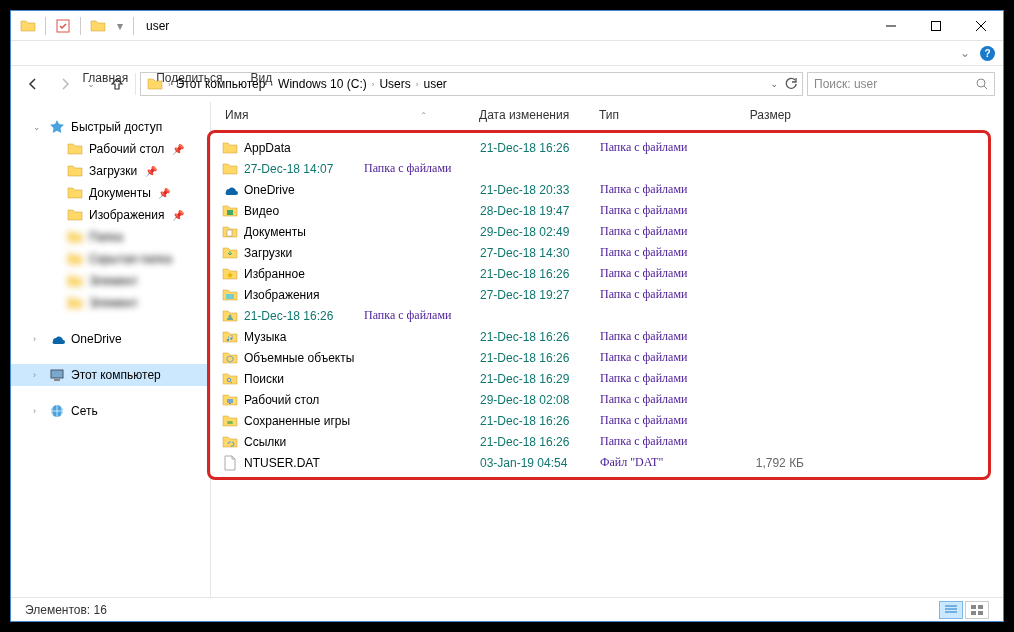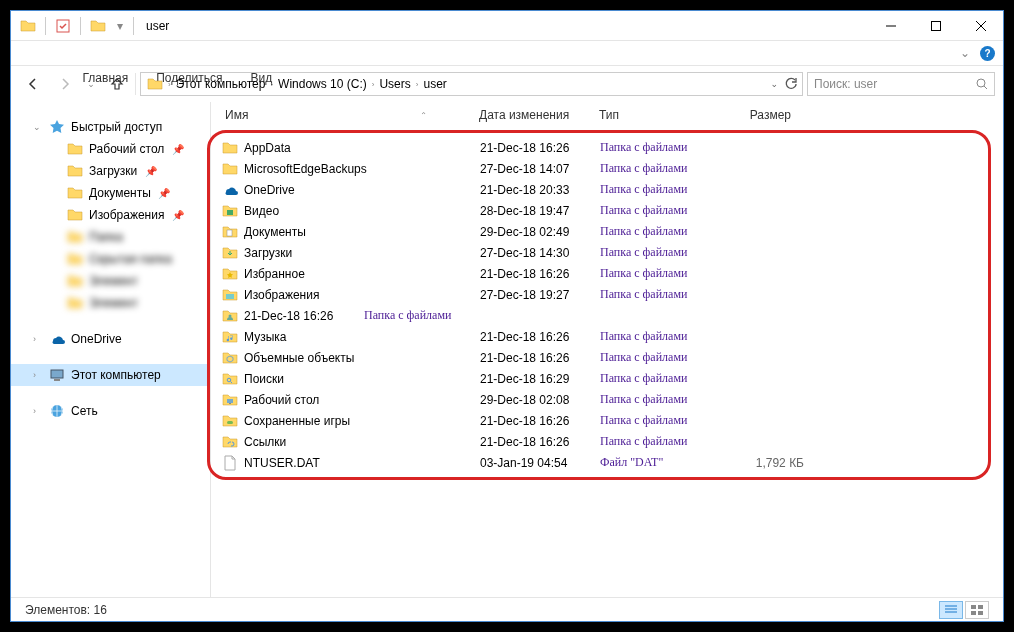--- a/index.html
+++ b/index.html
@@ -42,25 +42,25 @@
 
 .main { flex: 1; display: flex; flex-direction: column; padding: 0 10px 0 0; position: relative; }
 .cols { display: flex; height: 26px; align-items: center; color: #333; padding-left: 8px; }
 .col { padding: 0 6px; }
 .col-name { width: 254px; display:flex; align-items:center; gap:8px; }
 .col-date { width: 120px; }
 .col-type { width: 124px; }
 .col-size { width: 80px; text-align: right; }
 .sort-ind { color: #888; font-size: 8px; margin-left: auto; margin-right: 40px; }
 
-.file-area { border: 3px solid #d92424; border-radius: 19px; padding: 4px 0; margin: 2px 2px 2px -4px; }
+.file-area { border: 3px solid #d92424; border-radius: 8px; padding: 4px 0; margin: 2px 2px 2px -4px; }
 .row { display: flex; align-items: center; height: 21px; padding-left: 12px; }
 .row .icon { width: 16px; height: 16px; margin-right: 6px; display:flex; align-items:center; justify-content:center; }
 .row .name { width: 236px; }
-.row .date { width: 120px; color: #000000; }
+.row .date { width: 120px; color: #0f766e; }
 .row .type { width: 124px; color: #4c1d95; font-family: Liberation Serif, serif; }
 .row .size { width: 80px; text-align: right; color: #666; }
 
 .status { height: 24px; border-top: 1px solid #e5e5e5; display: flex; align-items: center; padding: 0 14px; color: #333; }
 .status-right { margin-left: auto; display: flex; gap: 2px; }
 .view-btn { width: 24px; height: 18px; border: 1px solid #ccc; display: flex; align-items: center; justify-content: center; }
 .view-btn.active { background: #cce8ff; border-color: #7ab8e8; }
 
 svg { display: block; }
 </style>
@@ -319,21 +319,20 @@
               <span class="date">21-Dec-18 16:26</span>
               <span class="type">Папка с файлами</span>
               <span class="size"></span>
             </div>
             <div class="row">
               <span class="icon">
                 <svg width="16" height="16">
                   <path d="M1 3h5l2 2h7v8H1z" fill="#ffd868" stroke="#c99b2e" stroke-width=".5"></path>
                 </svg>
               </span>
-              <span class="name">MicrosoftEdgeBackups</span>
               <span class="date">27-Dec-18 14:07</span>
               <span class="type">Папка с файлами</span>
               <span class="size"></span>
             </div>
             <div class="row">
               <span class="icon">
                 <svg width="16" height="16">
                   <path d="M4 10a3 3 0 013-3 4 4 0 017 2 2 2 0 010 4H5a2 2 0 01-1-3z" fill="#0a64a8"></path>
                 </svg>
               </span>

